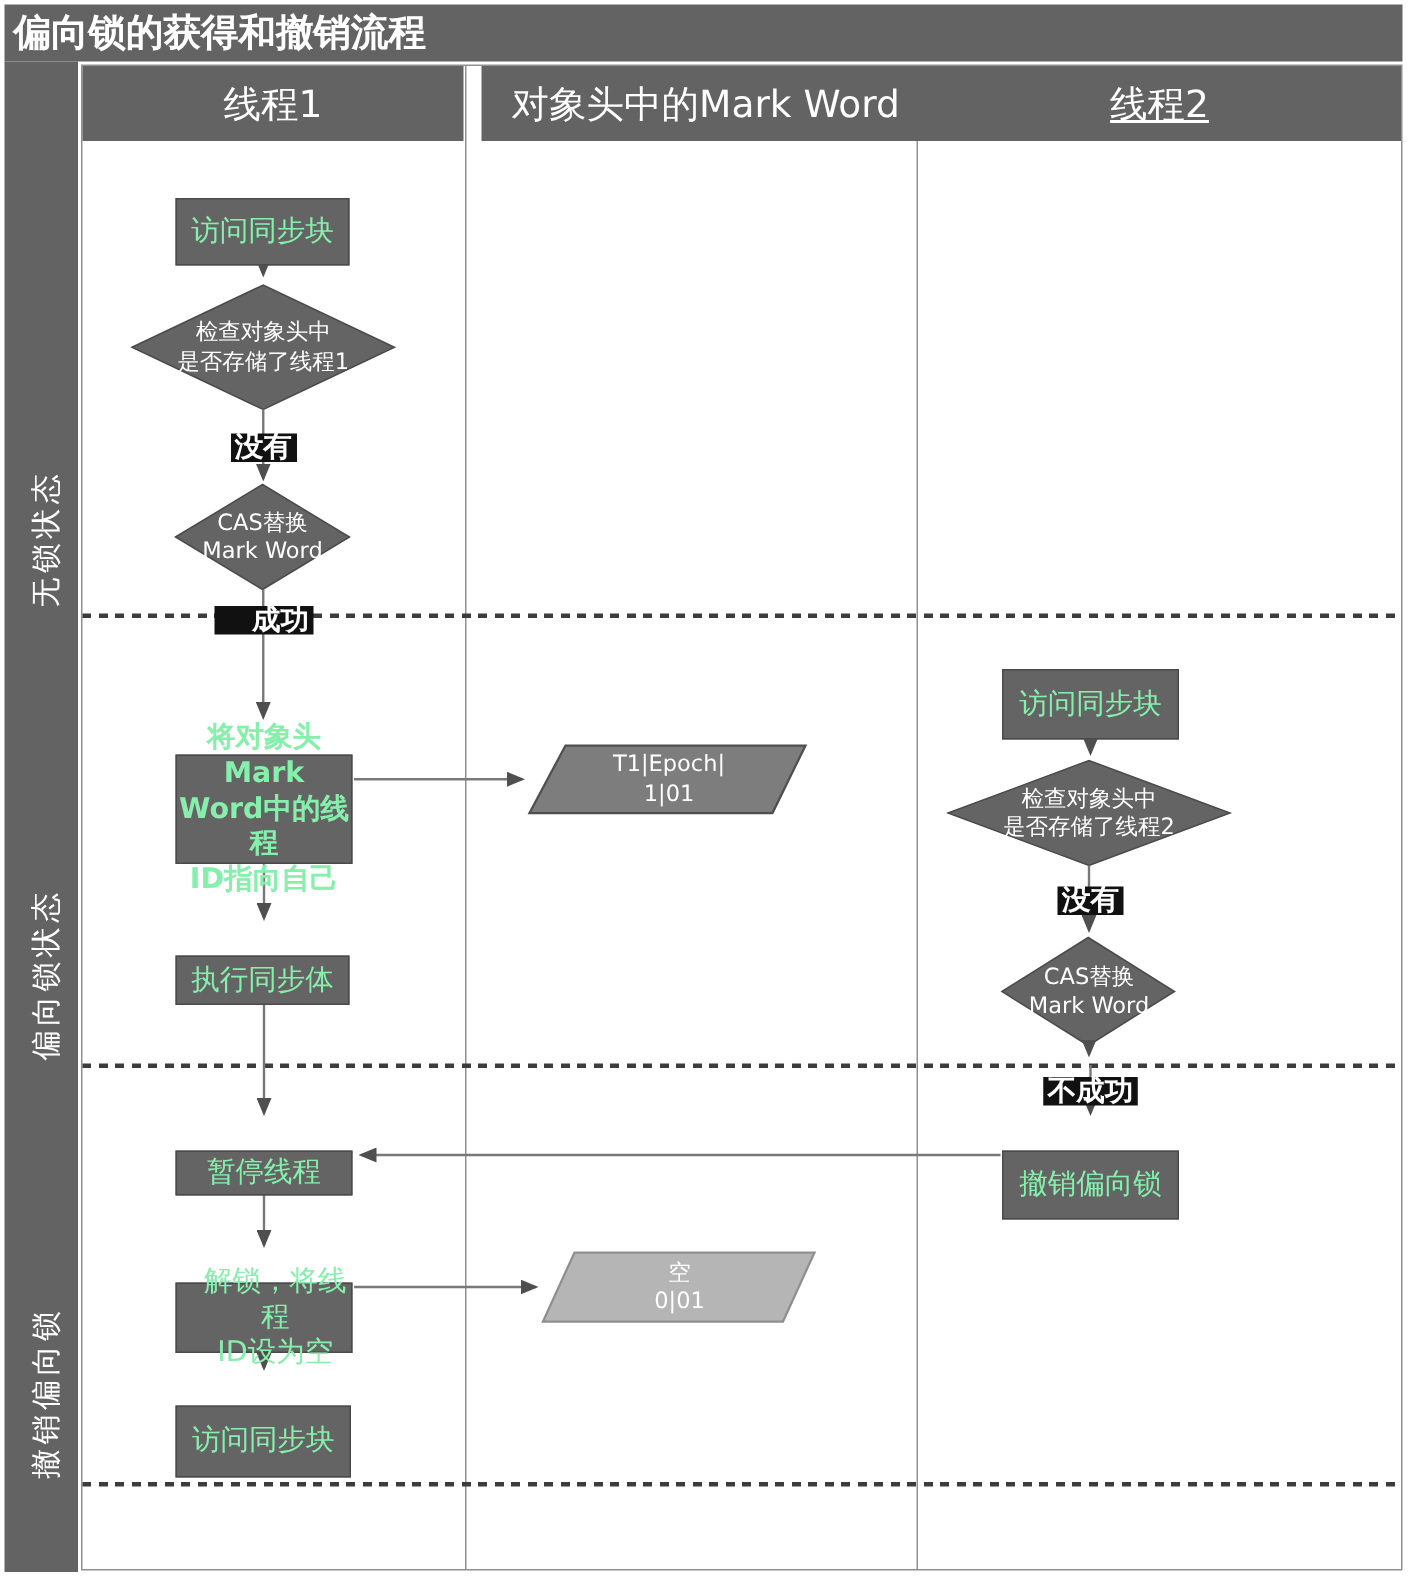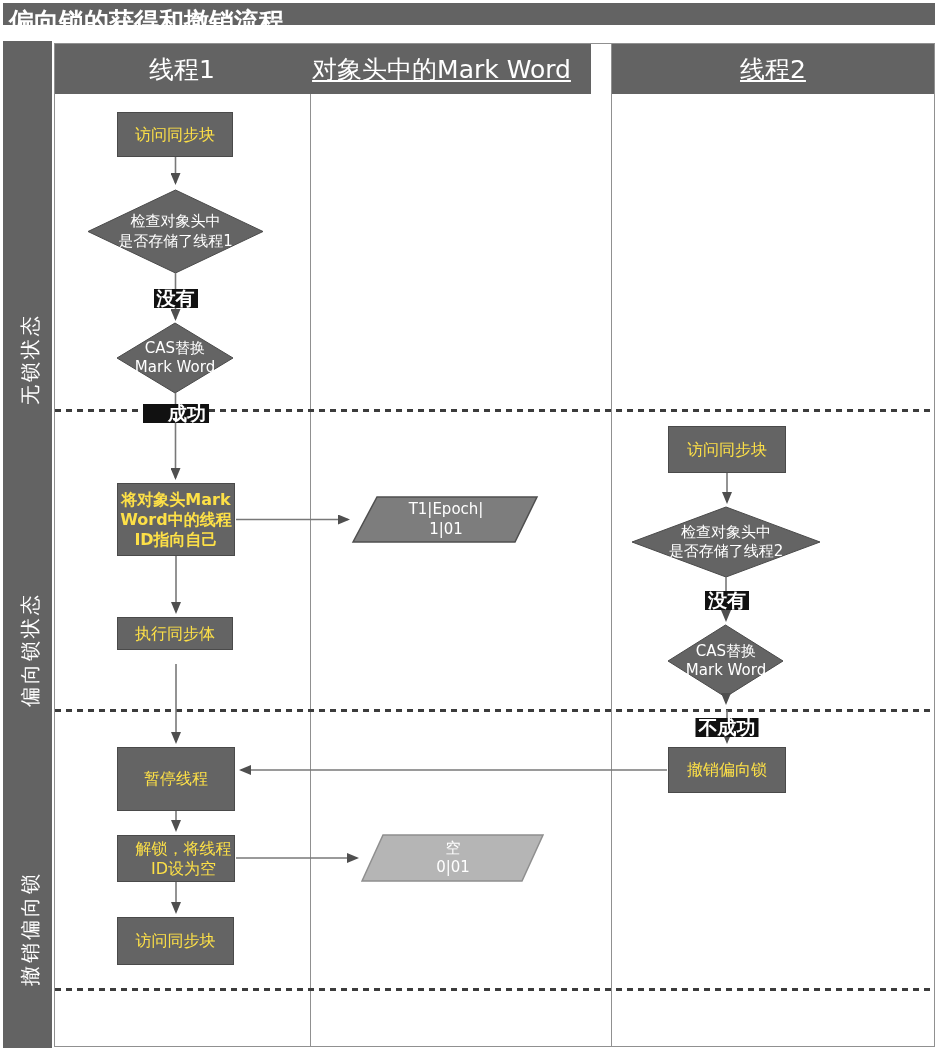--- a/index.html
+++ b/index.html
@@ -1,30 +1,30 @@
 <!DOCTYPE html>
 <html><head>
 <meta charset="utf-8">
 <style>
   html,body{margin:0;padding:0;background:#ffffff;}
   .page{position:relative;width:946px;height:1053px;background:#ffffff;
         font-family:"DejaVu Sans",sans-serif;overflow:hidden;}
-  .titlebar{position:absolute;left:3px;top:3px;width:932px;height:22px;background:#636363;
+  .titlebar{position:absolute;left:3px;top:3px;width:932px;height:38px;background:#636363;
         color:#fff;font-size:25px;font-weight:bold;line-height:38px;padding-left:6px;box-sizing:border-box;}
   .sidebar{position:absolute;left:3px;top:41px;width:49px;height:1007px;background:#636363;}
   .tableframe{position:absolute;left:54px;top:43px;width:881px;height:1004px;
         border:1px solid #909090;box-sizing:border-box;}
   .vline{position:absolute;width:1px;top:44px;height:1002px;background:#909090;}
   .hcell{position:absolute;top:44px;height:50px;background:#636363;color:#fff;font-size:25px;
         display:flex;align-items:center;justify-content:center;}
   .dotline{position:absolute;left:55px;width:879px;height:3px;
         background:repeating-linear-gradient(90deg,#3c3c3c 0 6px,rgba(0,0,0,0) 6px 11px);}
-  .node{position:absolute;background:#646464;border:1px solid #4a4a4a;color:#fde047;font-size:16px;
+  .node{position:absolute;background:#646464;border:1px solid #4a4a4a;color:#86efac;font-size:19px;
         line-height:1.25;display:flex;align-items:center;justify-content:center;text-align:center;
-        white-space:pre-line;box-sizing:border-box;z-index:4;}
+        white-space:pre-line;box-sizing:border-box;z-index:4;margin-top:20px;}
   .overlay{position:absolute;color:#fff;font-size:15px;line-height:1.3;display:flex;align-items:center;
         justify-content:center;text-align:center;white-space:pre-line;z-index:4;}
   .badge{position:absolute;background:#111111;color:#fff;font-size:19px;font-weight:bold;
         line-height:19px;padding:0 3px;transform:translateX(-50%);white-space:nowrap;z-index:5;}
   .vlabel{position:absolute;color:#fff;font-size:20px;letter-spacing:3px;white-space:nowrap;
         transform:rotate(-90deg);transform-origin:0 0;z-index:3;}
   svg.canvas{position:absolute;left:0;top:0;z-index:2;}
 </style>
 </head>
 <body>
@@ -36,21 +36,21 @@
   <div class="sidebar"></div>
   <div class="vlabel" style="left:17px;top:405px;">无锁状态</div>
   <div class="vlabel" style="left:17px;top:707px;">偏向锁状态</div>
   <div class="vlabel" style="left:17px;top:986px;">撤销偏向锁</div>
 
   <div class="tableframe"></div>
   <div class="vline" style="left:310px;"></div>
   <div class="vline" style="left:611px;"></div>
 
   <div class="hcell" style="left:55px;width:254px;">线程1</div>
-  <div class="hcell" style="left:292px;width:299px;text-decoration:underline;">对象头中的Mark Word</div>
+  <div class="hcell" style="left:321px;width:299px;">对象头中的Mark Word</div>
   <div class="hcell" style="left:612px;width:322px;text-decoration:underline;">线程2</div>
 
   <div class="dotline" style="top:409px;"></div>
   <div class="dotline" style="top:709px;"></div>
   <div class="dotline" style="top:988px;"></div>
 
   <svg class="canvas" width="946" height="1053">
     <defs>
       <marker id="ah" markerUnits="userSpaceOnUse" markerWidth="12" markerHeight="10" refX="10" refY="5" orient="auto">
         <path d="M0,0 L12,5 L0,10 Z" fill="#4f4f4f"></path>
@@ -81,21 +81,21 @@
       <line x1="667" y1="770" x2="241" y2="770" marker-end="url(#ah)"></line>
       <line x1="236" y1="858" x2="357" y2="858" marker-end="url(#ah)"></line>
     </g>
   </svg>
 
   <div class="node" style="left:117px;top:112px;width:116px;height:45px;">访问同步块</div>
   <div class="node" style="left:117px;top:483px;width:118px;height:73px;font-weight:bold;">将对象头Mark
 Word中的线程
 ID指向自己</div>
   <div class="node" style="left:117px;top:617px;width:116px;height:33px;">执行同步体</div>
-  <div class="node" style="left:117px;top:747px;width:118px;height:64px;">暂停线程</div>
+  <div class="node" style="left:117px;top:747px;width:118px;height:30px;">暂停线程</div>
   <div class="node" style="left:117px;top:835px;width:118px;height:47px;padding-left:15px;">解锁，将线程
 ID设为空</div>
   <div class="node" style="left:117px;top:917px;width:117px;height:48px;">访问同步块</div>
 
   <div class="node" style="left:668px;top:426px;width:118px;height:47px;">访问同步块</div>
   <div class="node" style="left:668px;top:747px;width:118px;height:46px;">撤销偏向锁</div>
 
   <div class="overlay" style="left:98px;top:190px;width:155px;height:83px;">检查对象头中
 是否存储了线程1</div>
   <div class="overlay" style="left:112px;top:323px;width:126px;height:70px;">CAS替换

